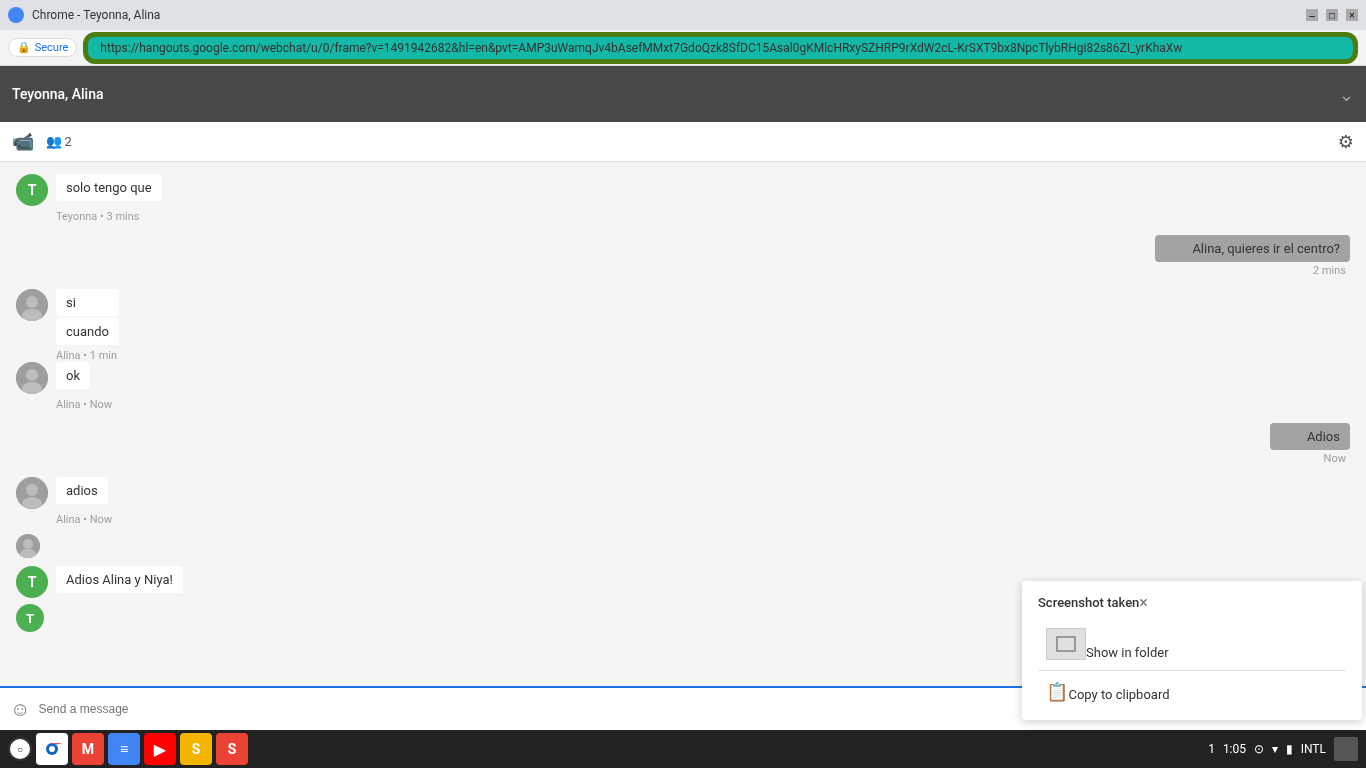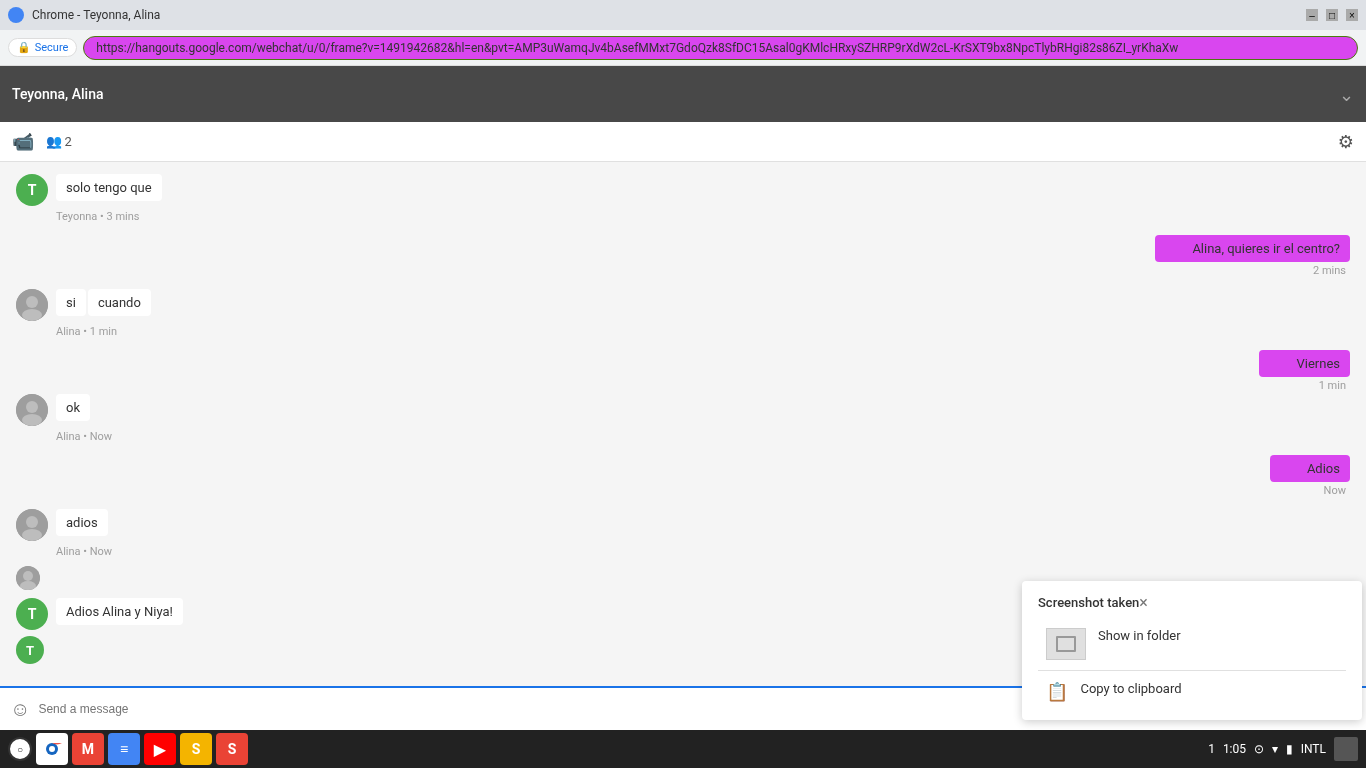--- a/index.html
+++ b/index.html
@@ -48,22 +48,22 @@
       background: #fff;
       border: 1px solid #ddd;
       border-radius: 12px;
       padding: 2px 8px;
       font-size: 11px;
       color: #1a73e8;
     }
     .lock-icon { font-size: 11px; }
     .url-bar {
       flex: 1;
-      background: #d946ef;
-      border: 1px solid #4d7c0f;
+      background: #14b8a6;
+      border: 5px solid #4d7c0f;
       border-radius: 12px;
       padding: 4px 12px;
       font-size: 12px;
       color: #333;
       overflow: hidden;
       white-space: nowrap;
       text-overflow: ellipsis;
     }
 
     
@@ -138,25 +138,25 @@
       color: #9e9e9e;
       margin-top: 2px;
       margin-left: 40px;
     }
     .message-meta.right {
       text-align: right;
       margin-left: 0;
       margin-right: 4px;
     }
 
-    .multi-bubble { display: flex; flex-direction: row; gap: 2px; }
+    .multi-bubble { display: flex; flex-direction: column; gap: 2px; }
 
     
     .right-msg-group { display: flex; flex-direction: column; align-items: flex-end; }
-    .right-msg-group .bubble { background: #d946ef; padding-left: 37px; }
+    .right-msg-group .bubble { background: #a3a3a3; padding-left: 37px; }
 
     
     .input-area {
       height: 44px;
       background: #fff;
       border-top: 2px solid #1a73e8;
       display: flex;
       align-items: center;
       padding: 0 10px;
       gap: 8px;
@@ -233,23 +233,22 @@
     }
     .notif-header {
       display: flex;
       align-items: center;
       margin-bottom: 10px;
     }
     .notif-title { font-size: 13px; font-weight: 500; color: #333; }
     .notif-close { font-size: 16px; color: #757575; cursor: pointer; }
     .notif-row {
       display: flex;
-      align-items: flex-start;
+      align-items: flex-end;
       padding: 6px 8px;
-      gap: 12px;
       cursor: pointer;
     }
     .notif-icon { font-size: 18px; color: #555; }
     .notif-text { font-size: 13px; color: #333; }
     .screenshot-thumb {
       width: 40px; height: 32px;
       background: #e0e0e0;
       border: 1px solid #ccc;
       display: flex; align-items: center; justify-content: center;
       flex-shrink: 0;
@@ -321,26 +320,20 @@
           </svg>
       </div>
       <div class="multi-bubble">
         <div class="bubble">si</div>
         <div class="bubble">cuando</div>
       </div>
     </div>
     <div class="message-meta">Alina • 1 min</div>
   </div>
 
-  <div style="margin: 12px 0 2px 0;">
-    <div class="right-msg-group">
-      <div class="bubble gray-right">Viernes</div>
-    </div>
-    <div class="message-meta right">1 min</div>
-  </div>
 
   <div style="margin-top: 0;">
     <div class="message-row">
       <div class="avatar alina">
         <svg width="32" height="32" viewBox="0 0 32 32">
             <circle cx="16" cy="16" r="16" fill="#9e9e9e"></circle>
             <circle cx="16" cy="13" r="6" fill="#bdbdbd"></circle>
             <ellipse cx="16" cy="26" rx="10" ry="6" fill="#bdbdbd"></ellipse>
           </svg>
       </div>

